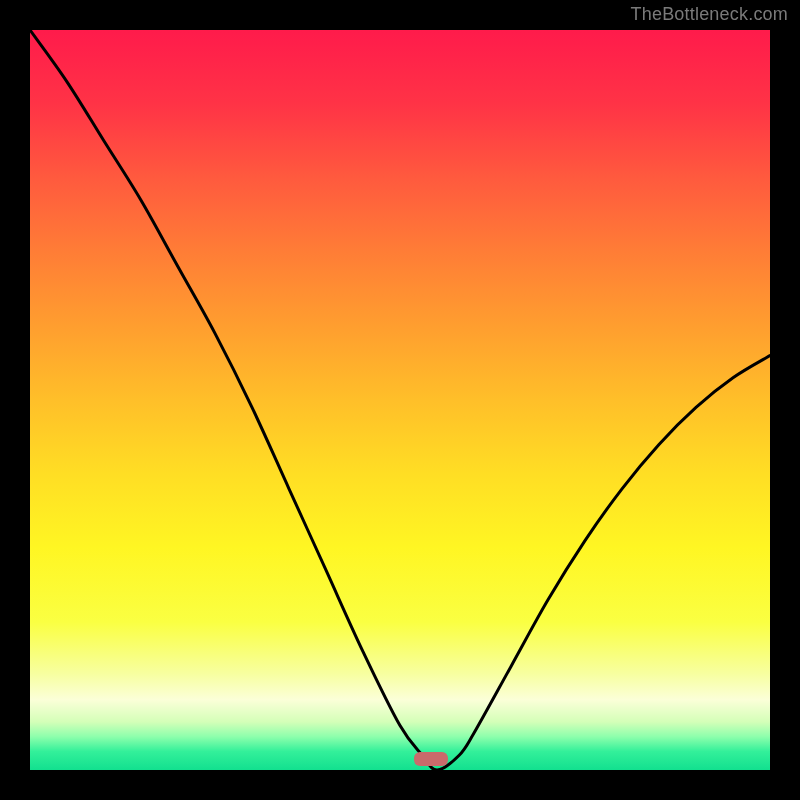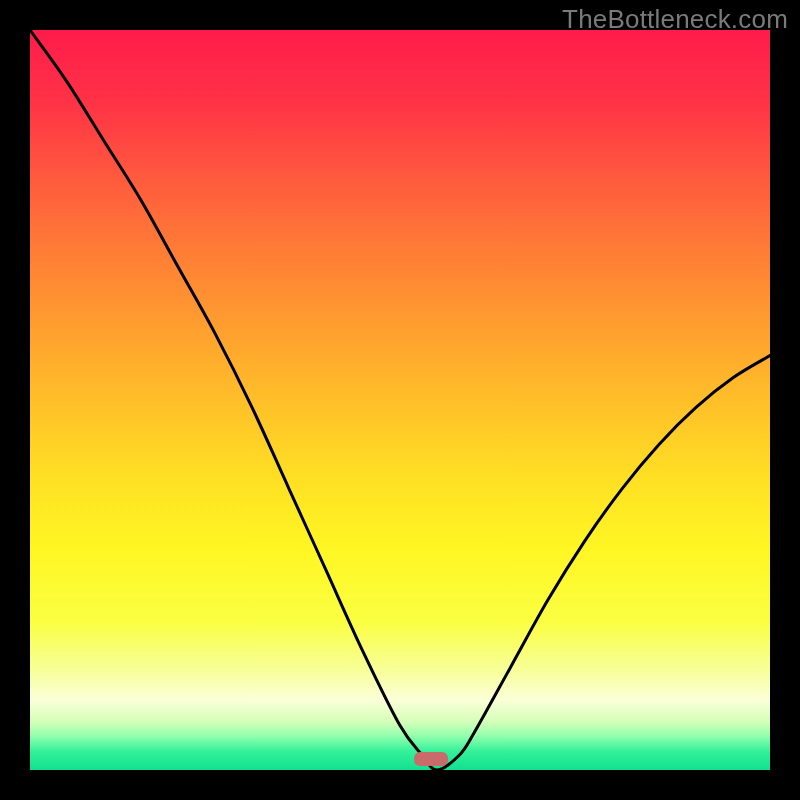--- a/index.html
+++ b/index.html
@@ -36,21 +36,21 @@
   }
   .marker {
     position: absolute;
     border-radius: 6px;
   }
   .watermark {
     position: absolute;
     top: 4px;
     right: 12px;
     font-family: Arial, Helvetica, sans-serif;
-    font-size: 26px;
+    font-size: 18px;
     color: #7a7a7a;
     font-weight: 500;
     letter-spacing: 0.2px;
   }
 </style>
 </head>
 <body>
 <div class="frame">
 
   <div class="watermark">TheBottleneck.com</div>

